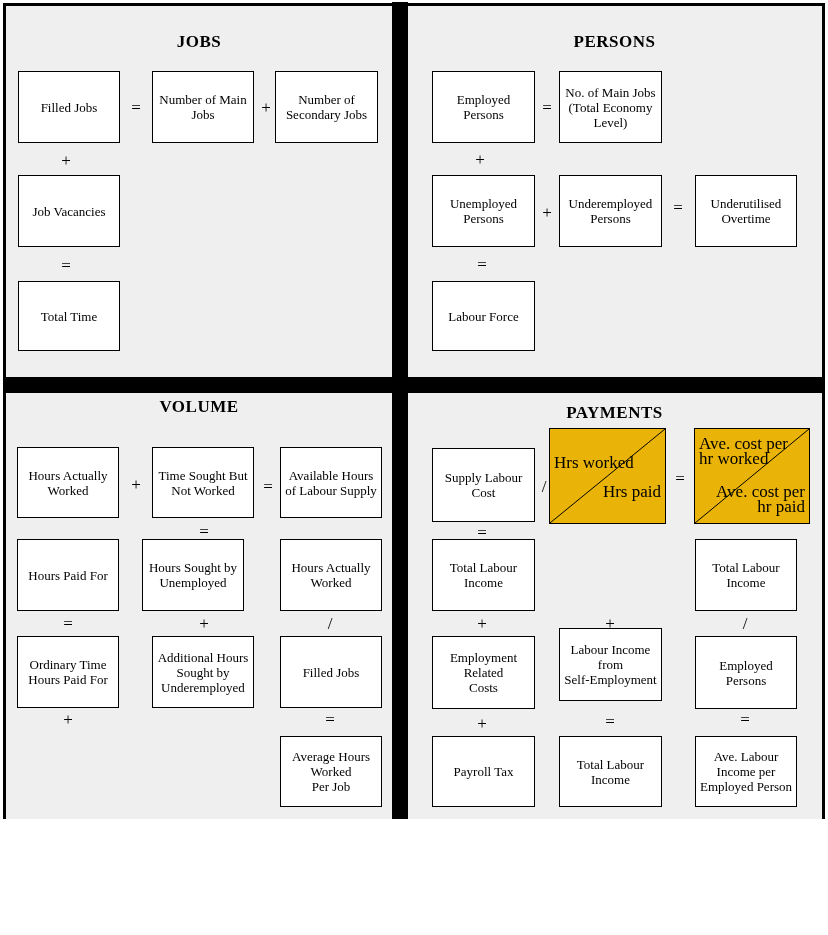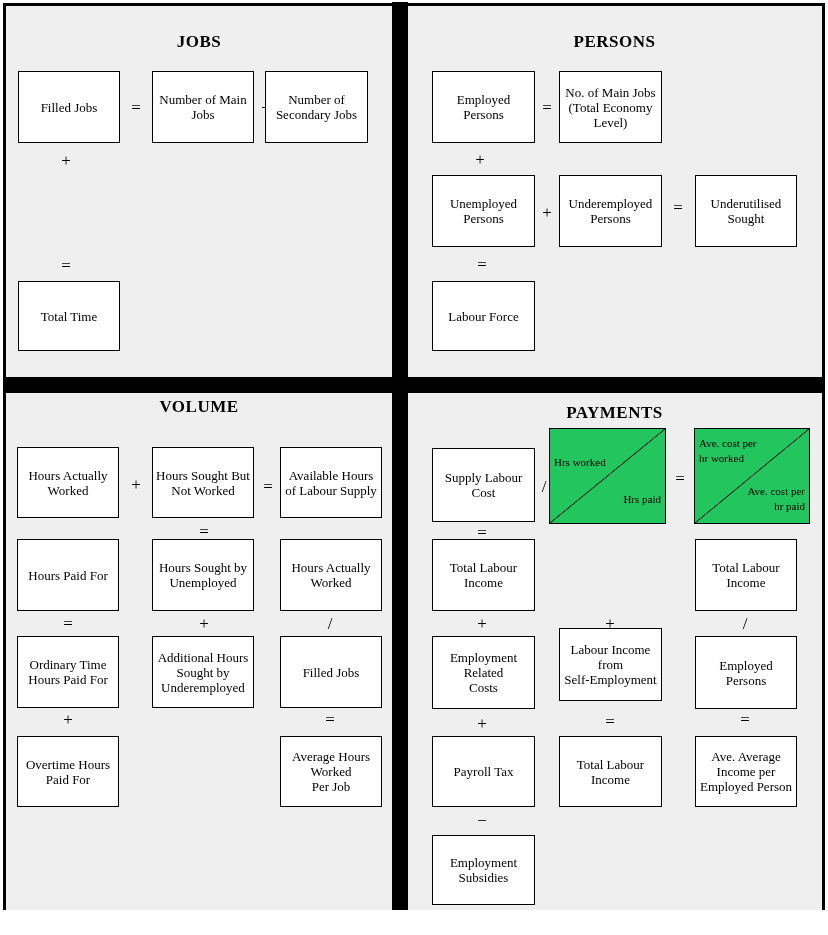--- a/index.html
+++ b/index.html
@@ -1,17 +1,17 @@
 <!DOCTYPE html>
 <html><head>
 <meta charset="utf-8">
 <style>
   html,body { margin:0; padding:0; background:#ffffff; }
   .page {
-    position:relative; width:828px; height:910px; background:#ffffff;
+    position:relative; width:828px; height:819px; background:#ffffff;
     font-family:"Liberation Serif", serif; color:#000;
   }
   .quadrant {
     position:absolute; background:#efefef; border:3px solid #000000;
     box-sizing:border-box;
   }
   .q-title {
     position:absolute; left:0; width:100%; text-align:center;
     font-weight:bold; font-size:17px; letter-spacing:.5px; margin:0;
   }
@@ -19,111 +19,110 @@
     position:absolute; background:#ffffff; border:1px solid #000000;
     box-sizing:border-box; display:flex; align-items:center; justify-content:center;
     text-align:center; font-size:13px; line-height:15px; white-space:pre-line;
     padding:2px;
   }
   .op {
     position:absolute; transform:translate(-50%,-50%);
     font-size:17px; line-height:17px;
   }
   .splitbox {
-    position:absolute; background:#22c55e; border:1px solid #000000;
-    box-sizing:border-box; font-size:11px; line-height:15px;
+    position:absolute; background:#eab308; border:1px solid #000000;
+    box-sizing:border-box; font-size:17px; line-height:15px;
   }
   .splitbox svg { position:absolute; left:0; top:0; width:100%; height:100%; display:block; }
   .splitbox .tl { position:absolute; left:4px;  text-align:left;  white-space:pre-line; }
   .splitbox .br { position:absolute; right:4px; text-align:right; white-space:pre-line; }
   .bar { position:absolute; background:#000000; }
 </style>
 </head>
 <body>
 
 <div class="page">
 
   <section class="quadrant" style="left:3px;top:3px;width:392px;height:380px">
     <h2 class="q-title" style="top:26px">JOBS</h2>
     <div class="box" style="left:12px;top:65px;width:102px;height:72px">Filled Jobs</div>
     <span class="op" style="left:130px;top:101px">=</span>
     <div class="box" style="left:146px;top:65px;width:102px;height:72px">Number of Main
 Jobs</div>
     <span class="op" style="left:260px;top:101px">+</span>
-    <div class="box" style="left:259px;top:65px;width:103px;height:72px">Number of
+    <div class="box" style="left:269px;top:65px;width:103px;height:72px">Number of
 Secondary Jobs</div>
     <span class="op" style="left:60px;top:154px">+</span>
+    <div class="box" style="left:12px;top:169px;width:102px;height:72px">Job Vacancies</div>
     <span class="op" style="left:60px;top:259px">=</span>
     <div class="box" style="left:12px;top:275px;width:102px;height:70px">Total Time</div>
   </section>
 
   <section class="quadrant" style="left:404px;top:3px;width:421px;height:380px">
     <h2 class="q-title" style="top:26px">PERSONS</h2>
     <div class="box" style="left:25px;top:65px;width:103px;height:72px">Employed Persons</div>
     <span class="op" style="left:140px;top:101px">=</span>
     <div class="box" style="left:152px;top:65px;width:103px;height:72px">No. of Main Jobs
 (Total Economy
 Level)</div>
     <span class="op" style="left:73px;top:153px">+</span>
     <div class="box" style="left:25px;top:169px;width:103px;height:72px">Unemployed
 Persons</div>
     <span class="op" style="left:140px;top:206px">+</span>
     <div class="box" style="left:152px;top:169px;width:103px;height:72px">Underemployed
 Persons</div>
     <span class="op" style="left:271px;top:201px">=</span>
     <div class="box" style="left:288px;top:169px;width:102px;height:72px">Underutilised
-Sought</div>
+Overtime</div>
     <span class="op" style="left:75px;top:258px">=</span>
     <div class="box" style="left:25px;top:275px;width:103px;height:70px">Labour Force</div>
   </section>
 
   <section class="quadrant" style="left:3px;top:389px;width:392px;height:543px">
     <h2 class="q-title" style="top:5px">VOLUME</h2>
     <div class="box" style="left:11px;top:55px;width:102px;height:71px">Hours Actually
 Worked</div>
     <span class="op" style="left:130px;top:92px">+</span>
-    <div class="box" style="left:146px;top:55px;width:102px;height:71px">Hours Sought But
+    <div class="box" style="left:146px;top:55px;width:102px;height:71px">Time Sought But
 Not Worked</div>
     <span class="op" style="left:262px;top:94px">=</span>
     <div class="box" style="left:274px;top:55px;width:102px;height:71px">Available Hours
 of Labour Supply</div>
     <span class="op" style="left:198px;top:139px">=</span>
     <div class="box" style="left:11px;top:147px;width:102px;height:72px">Hours Paid For</div>
-    <div class="box" style="left:146px;top:147px;width:102px;height:72px">Hours Sought by
+    <div class="box" style="left:136px;top:147px;width:102px;height:72px">Hours Sought by
 Unemployed</div>
     <div class="box" style="left:274px;top:147px;width:102px;height:72px">Hours Actually
 Worked</div>
     <span class="op" style="left:62px;top:231px">=</span>
     <span class="op" style="left:198px;top:231px">+</span>
     <span class="op" style="left:324px;top:231px">/</span>
     <div class="box" style="left:11px;top:244px;width:102px;height:72px">Ordinary Time
 Hours Paid For</div>
     <div class="box" style="left:146px;top:244px;width:102px;height:72px">Additional Hours
 Sought by
 Underemployed</div>
     <div class="box" style="left:274px;top:244px;width:102px;height:72px">Filled Jobs</div>
     <span class="op" style="left:62px;top:327px">+</span>
     <span class="op" style="left:324px;top:327px">=</span>
-    <div class="box" style="left:11px;top:344px;width:102px;height:71px">Overtime Hours
-Paid For</div>
     <div class="box" style="left:274px;top:344px;width:102px;height:71px">Average Hours
 Worked
 Per Job</div>
   </section>
 
   <section class="quadrant" style="left:404px;top:389px;width:421px;height:543px">
     <h2 class="q-title" style="top:11px">PAYMENTS</h2>
     <div class="box" style="left:25px;top:56px;width:103px;height:74px">Supply Labour Cost</div>
     <span class="op" style="left:137px;top:94px">/</span>
     <div class="splitbox" style="left:142px;top:36px;width:117px;height:96px">
       <svg preserveAspectRatio="none" viewBox="0 0 100 100">
         <line x1="0" y1="100" x2="100" y2="0" stroke="#000000" stroke-width="1" vector-effect="non-scaling-stroke"></line>
       </svg>
       <span class="tl" style="top:26px">Hrs worked</span>
-      <span class="br" style="bottom:16px">Hrs paid</span>
+      <span class="br" style="bottom:24px">Hrs paid</span>
     </div>
     <span class="op" style="left:273px;top:86px">=</span>
     <div class="splitbox" style="left:287px;top:36px;width:116px;height:96px">
       <svg preserveAspectRatio="none" viewBox="0 0 100 100">
         <line x1="0" y1="100" x2="100" y2="0" stroke="#000000" stroke-width="1" vector-effect="non-scaling-stroke"></line>
       </svg>
       <span class="tl" style="top:7px">Ave. cost per
 hr worked</span>
       <span class="br" style="bottom:9px">Ave. cost per
 hr paid</span>
@@ -142,21 +141,21 @@
     <div class="box" style="left:152px;top:236px;width:103px;height:73px">Labour Income
 from
 Self-Employment</div>
     <div class="box" style="left:288px;top:244px;width:102px;height:73px">Employed Persons</div>
     <span class="op" style="left:75px;top:331px">+</span>
     <span class="op" style="left:203px;top:329px">=</span>
     <span class="op" style="left:338px;top:327px">=</span>
     <div class="box" style="left:25px;top:344px;width:103px;height:71px">Payroll Tax</div>
     <div class="box" style="left:152px;top:344px;width:103px;height:71px">Total Labour
 Income</div>
-    <div class="box" style="left:288px;top:344px;width:102px;height:71px">Ave. Average
+    <div class="box" style="left:288px;top:344px;width:102px;height:71px">Ave. Labour
 Income per
 Employed Person</div>
     <span class="op" style="left:75px;top:428px">−</span>
     <div class="box" style="left:25px;top:443px;width:103px;height:70px">Employment
 Subsidies</div>
   </section>
 
   <div class="bar" style="left:392px;top:2px;width:16px;height:930px"></div>
   <div class="bar" style="left:3px;top:377px;width:822px;height:16px"></div>
 

